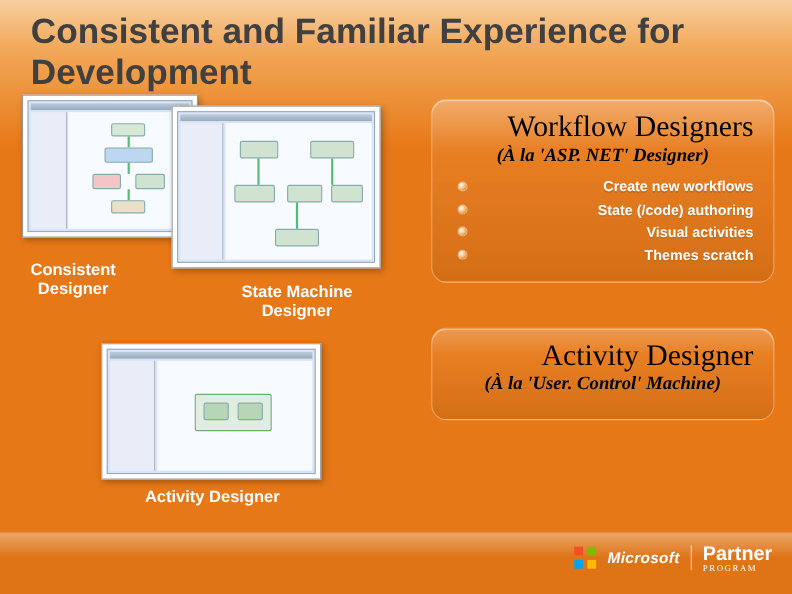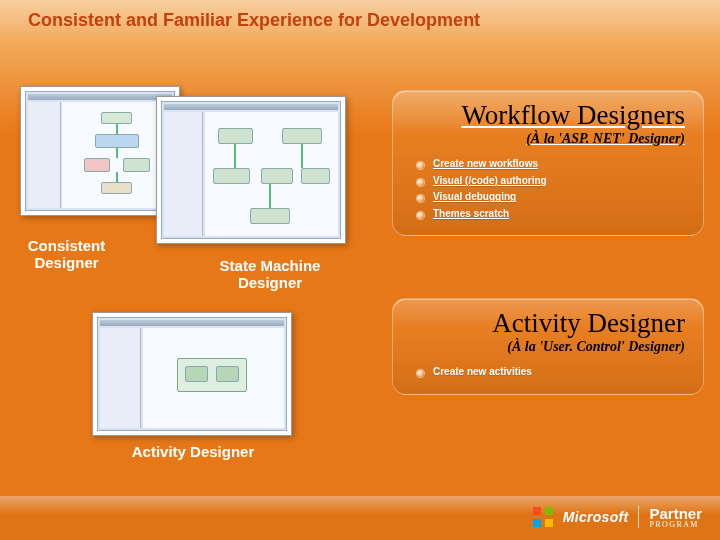--- a/index.html
+++ b/index.html
@@ -13,23 +13,23 @@
   .slide {
     position: relative;
     width: 720px;
     height: 540px;
   }
   .title {
     position: absolute;
     top: 10px;
     left: 28px;
     right: 28px;
-    font-size: 18px;
-    font-weight: bold;
-    color: #c2410c;
+    font-size: 32px;
+    font-weight: bold;
+    color: #404040;
     line-height: 1.15;
     font-family: Arial, sans-serif;
   }
   .thumb {
     position: absolute;
     background: #fff;
     border: 1px solid #999;
     box-shadow: 2px 2px 6px rgba(0,0,0,.3);
   }
   .thumb-inner {
@@ -88,52 +88,53 @@
     font-size: 27px;
     color: #000;
     text-align: right;
     line-height: 1.05;
     margin-bottom: 2px;
   }
   .panel-sub {
     font-family: "Times New Roman", Times, serif;
     font-style: italic;
     font-weight: bold;
-    font-size: 14px;
+    font-size: 17px;
     color: #000;
-    text-align: right;
+    text-align: center;
     margin-bottom: 10px;
   }
   .bullets {
     list-style: none;
     padding-left: 0;
   }
   .bullets li {
     position: relative;
     padding-left: 22px;
-    font-size: 10px;
+    font-size: 13px;
     font-weight: bold;
     color: #fff;
     line-height: 1.35;
     margin-bottom: 3px;
     text-shadow: 0 1px 1px rgba(0,0,0,.15);
+    text-align: right;
   }
   .bullets li::before {
     content: "";
     position: absolute;
     left: 6px; top: 5px;
     width: 7px; height: 7px;
     border-radius: 50%;
     background: radial-gradient(circle at 30% 30%, #fff, #f4b978 55%, #d07a1b 100%);
     box-shadow: 0 0 0 1px rgba(255,255,255,.5);
   }
   .footer {
     position: absolute;
     left: 0; right: 0; bottom: 0;
-    height: 44px;
+    height: 56px;
     background: linear-gradient(180deg, rgba(255,255,255,.35), rgba(255,255,255,0) 40%), rgba(0,0,0,.03);
     border-top: 1px solid rgba(255,255,255,.35);
   }
   .footer-logo {
     position: absolute;
     right: 18px;
     top: 8px;
     display: flex;
     align-items: center;
     gap: 10px;
@@ -144,21 +145,21 @@
     font-size: 14px;
     font-style: italic;
     font-weight: 600;
     letter-spacing: .3px;
   }
   .divider {
     width: 1px; height: 22px; background: rgba(255,255,255,.7);
   }
   .pp-word {
     font-family: Arial, sans-serif;
-    font-size: 15px;
+    font-size: 18px;
     font-weight: 600;
   }
   .pp-sub {
     font-family: Liberation Serif, serif;
     font-size: 8px;
     letter-spacing: 1.4px;
     margin-top: -2px;
   }
   .flag {
     width: 20px; height: 20px; position: relative;
@@ -223,36 +224,35 @@
       <div class="thumb-side"></div>
       <div class="thumb-main">
         <div class="thumb-box" style="top:30px; left:24%; width:50%; height:34px; background:#dfeee0; border-color:#7a7;"></div>
         <div class="thumb-box" style="top:38px; left:30%; width:16%; height:16px; background:#b7d6b7;"></div>
         <div class="thumb-box" style="top:38px; left:52%; width:16%; height:16px; background:#b7d6b7;"></div>
       </div>
     </div>
   </div>
   <div class="caption" style="top:444px; left:118px; width:150px;">Activity Designer</div>
 
-  <div class="panel" style="top:90px; width:312px;text-decoration:underline;">
+  <div class="panel" style="top:90px; width:312px;">
     <div class="panel-heading">Workflow Designers</div>
     <div class="panel-sub">(À la 'ASP. NET' Designer)</div>
     <ul class="bullets">
       <li>Create new workflows</li>
-      <li>Visual (/code) authoring</li>
-      <li>Visual debugging</li>
+      <li>State (/code) authoring</li>
+      <li>Visual activities</li>
       <li>Themes scratch</li>
     </ul>
   </div>
 
   <div class="panel" style="top:298px; width:312px;">
     <div class="panel-heading">Activity Designer</div>
-    <div class="panel-sub">(À la 'User. Control' Designer)</div>
+    <div class="panel-sub">(À la 'User. Control' Machine)</div>
     <ul class="bullets">
-      <li>Create new activities</li>
     </ul>
   </div>
 
   <div class="footer">
     <div class="footer-logo">
       <div class="flag">
         <span class="r"></span>
           <span class="g"></span>
           <span class="b"></span>
           <span class="y"></span>

